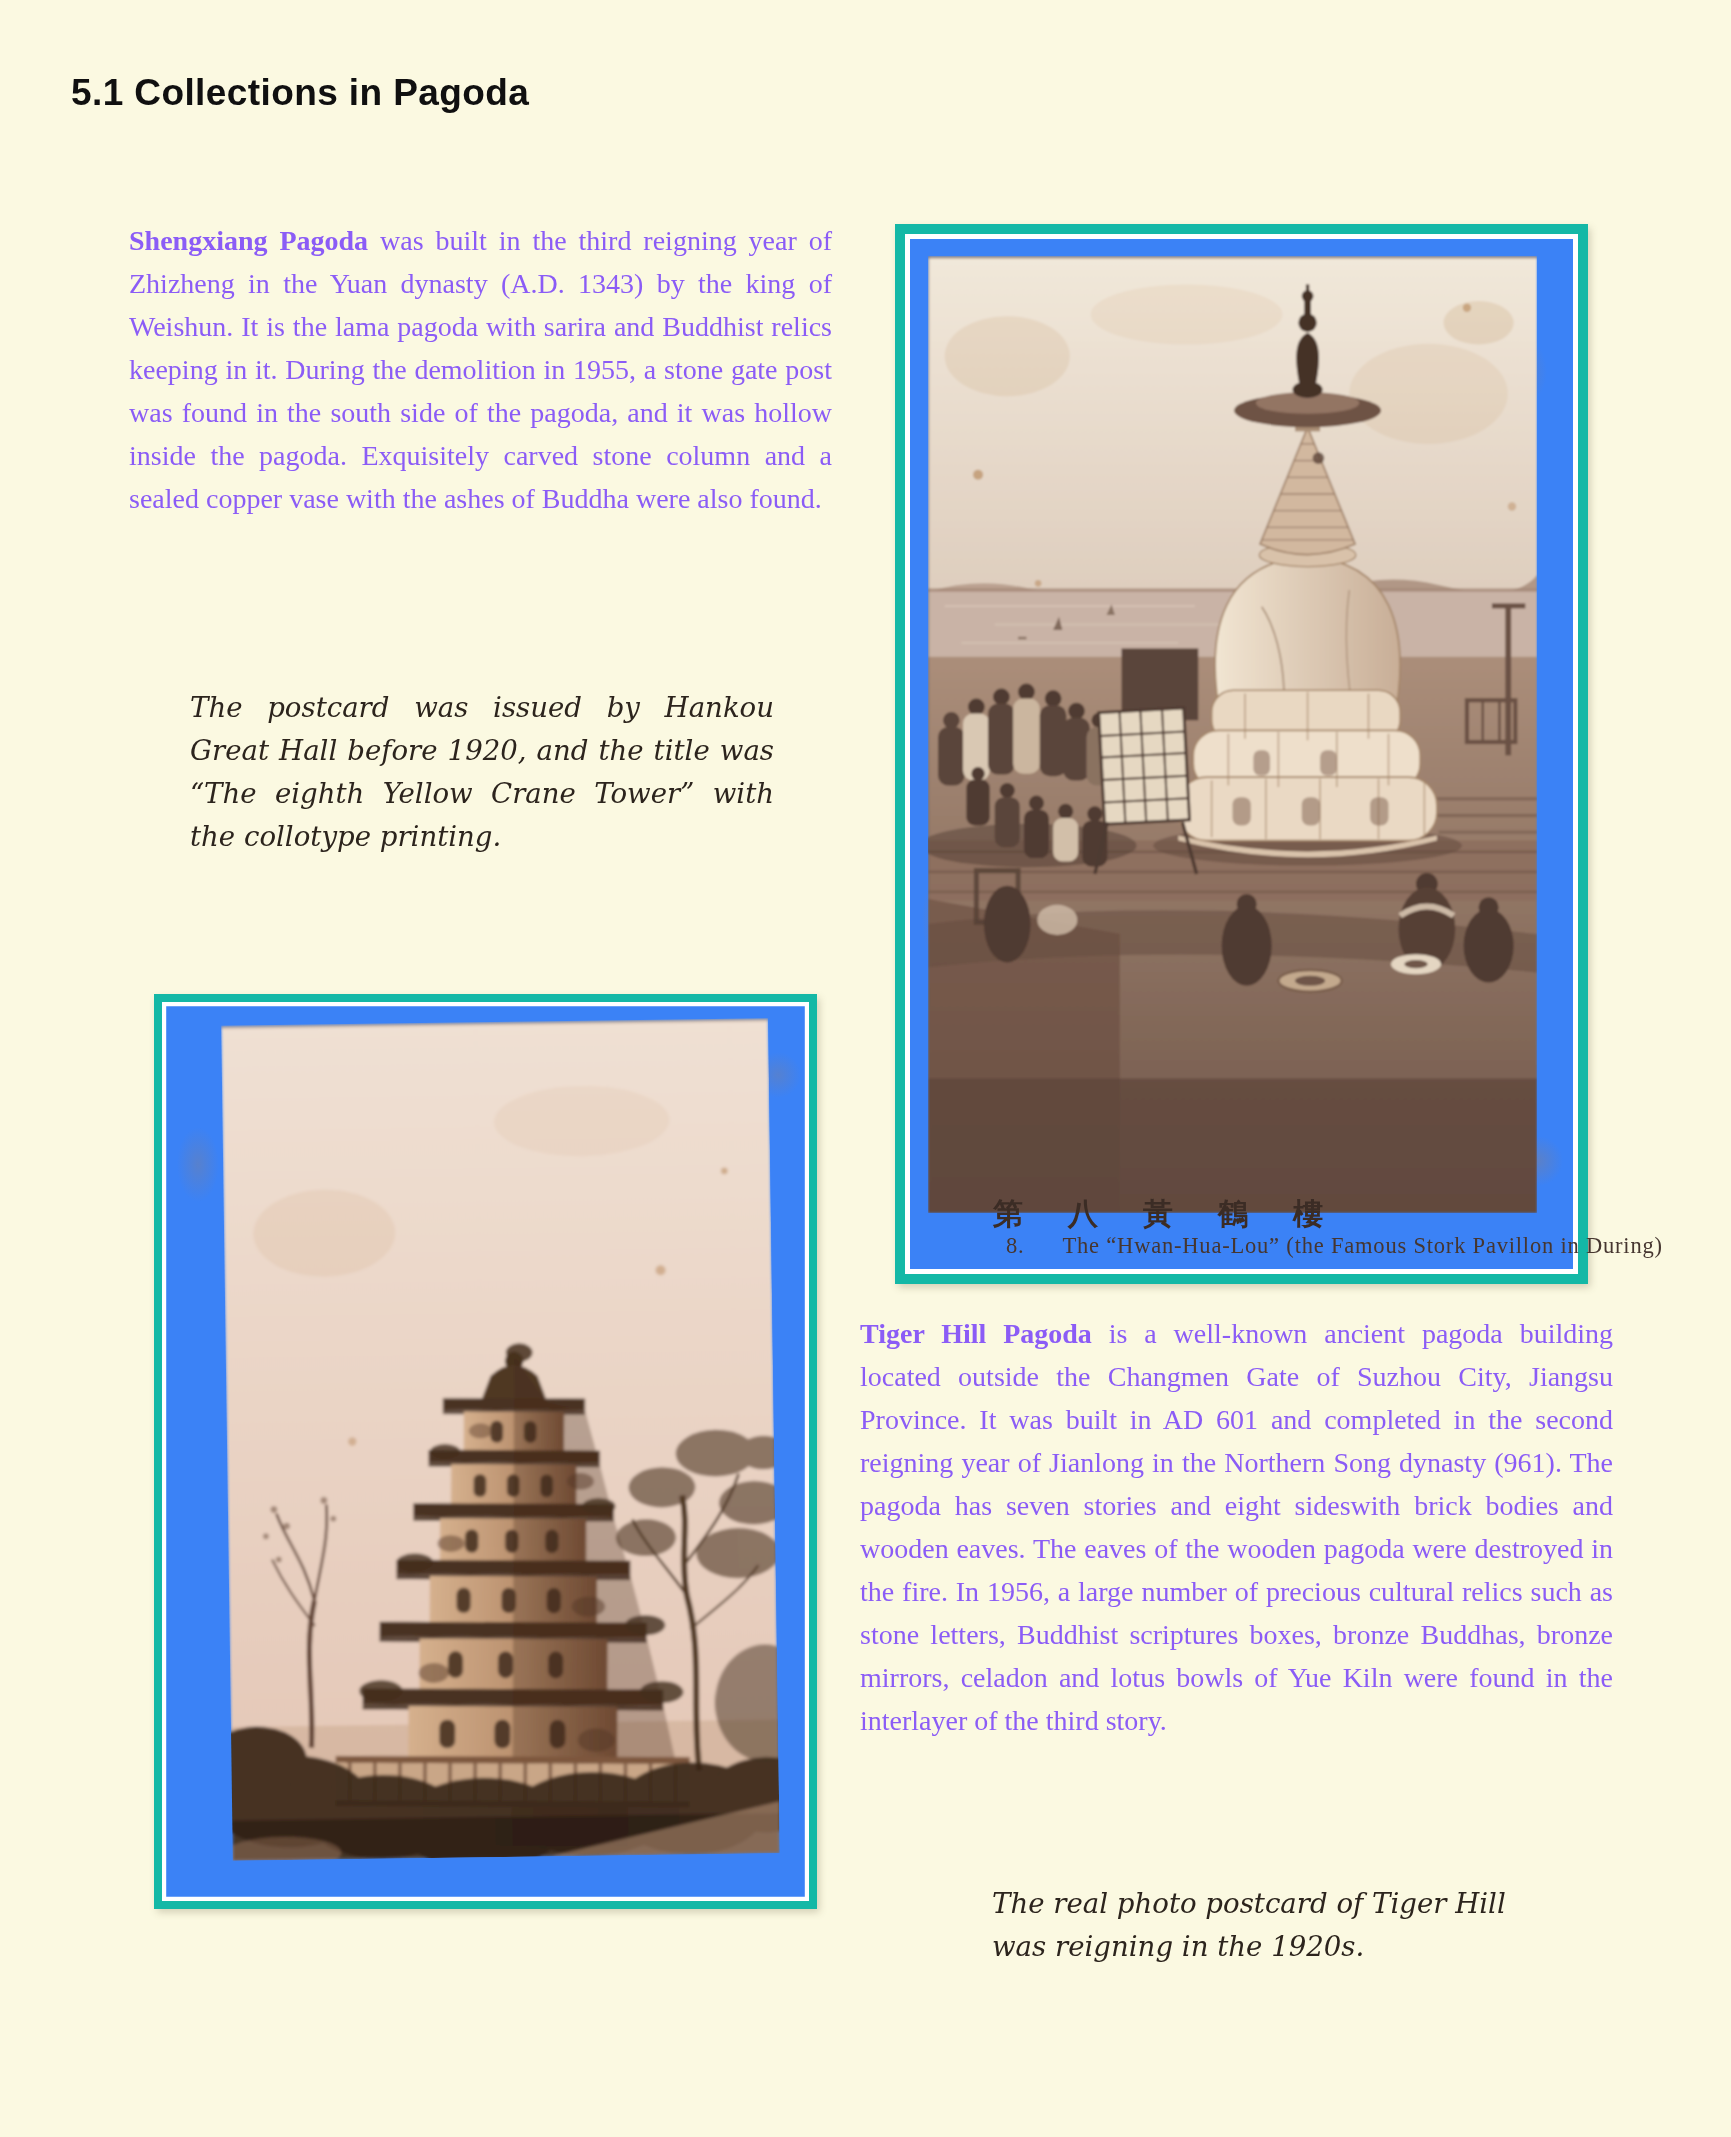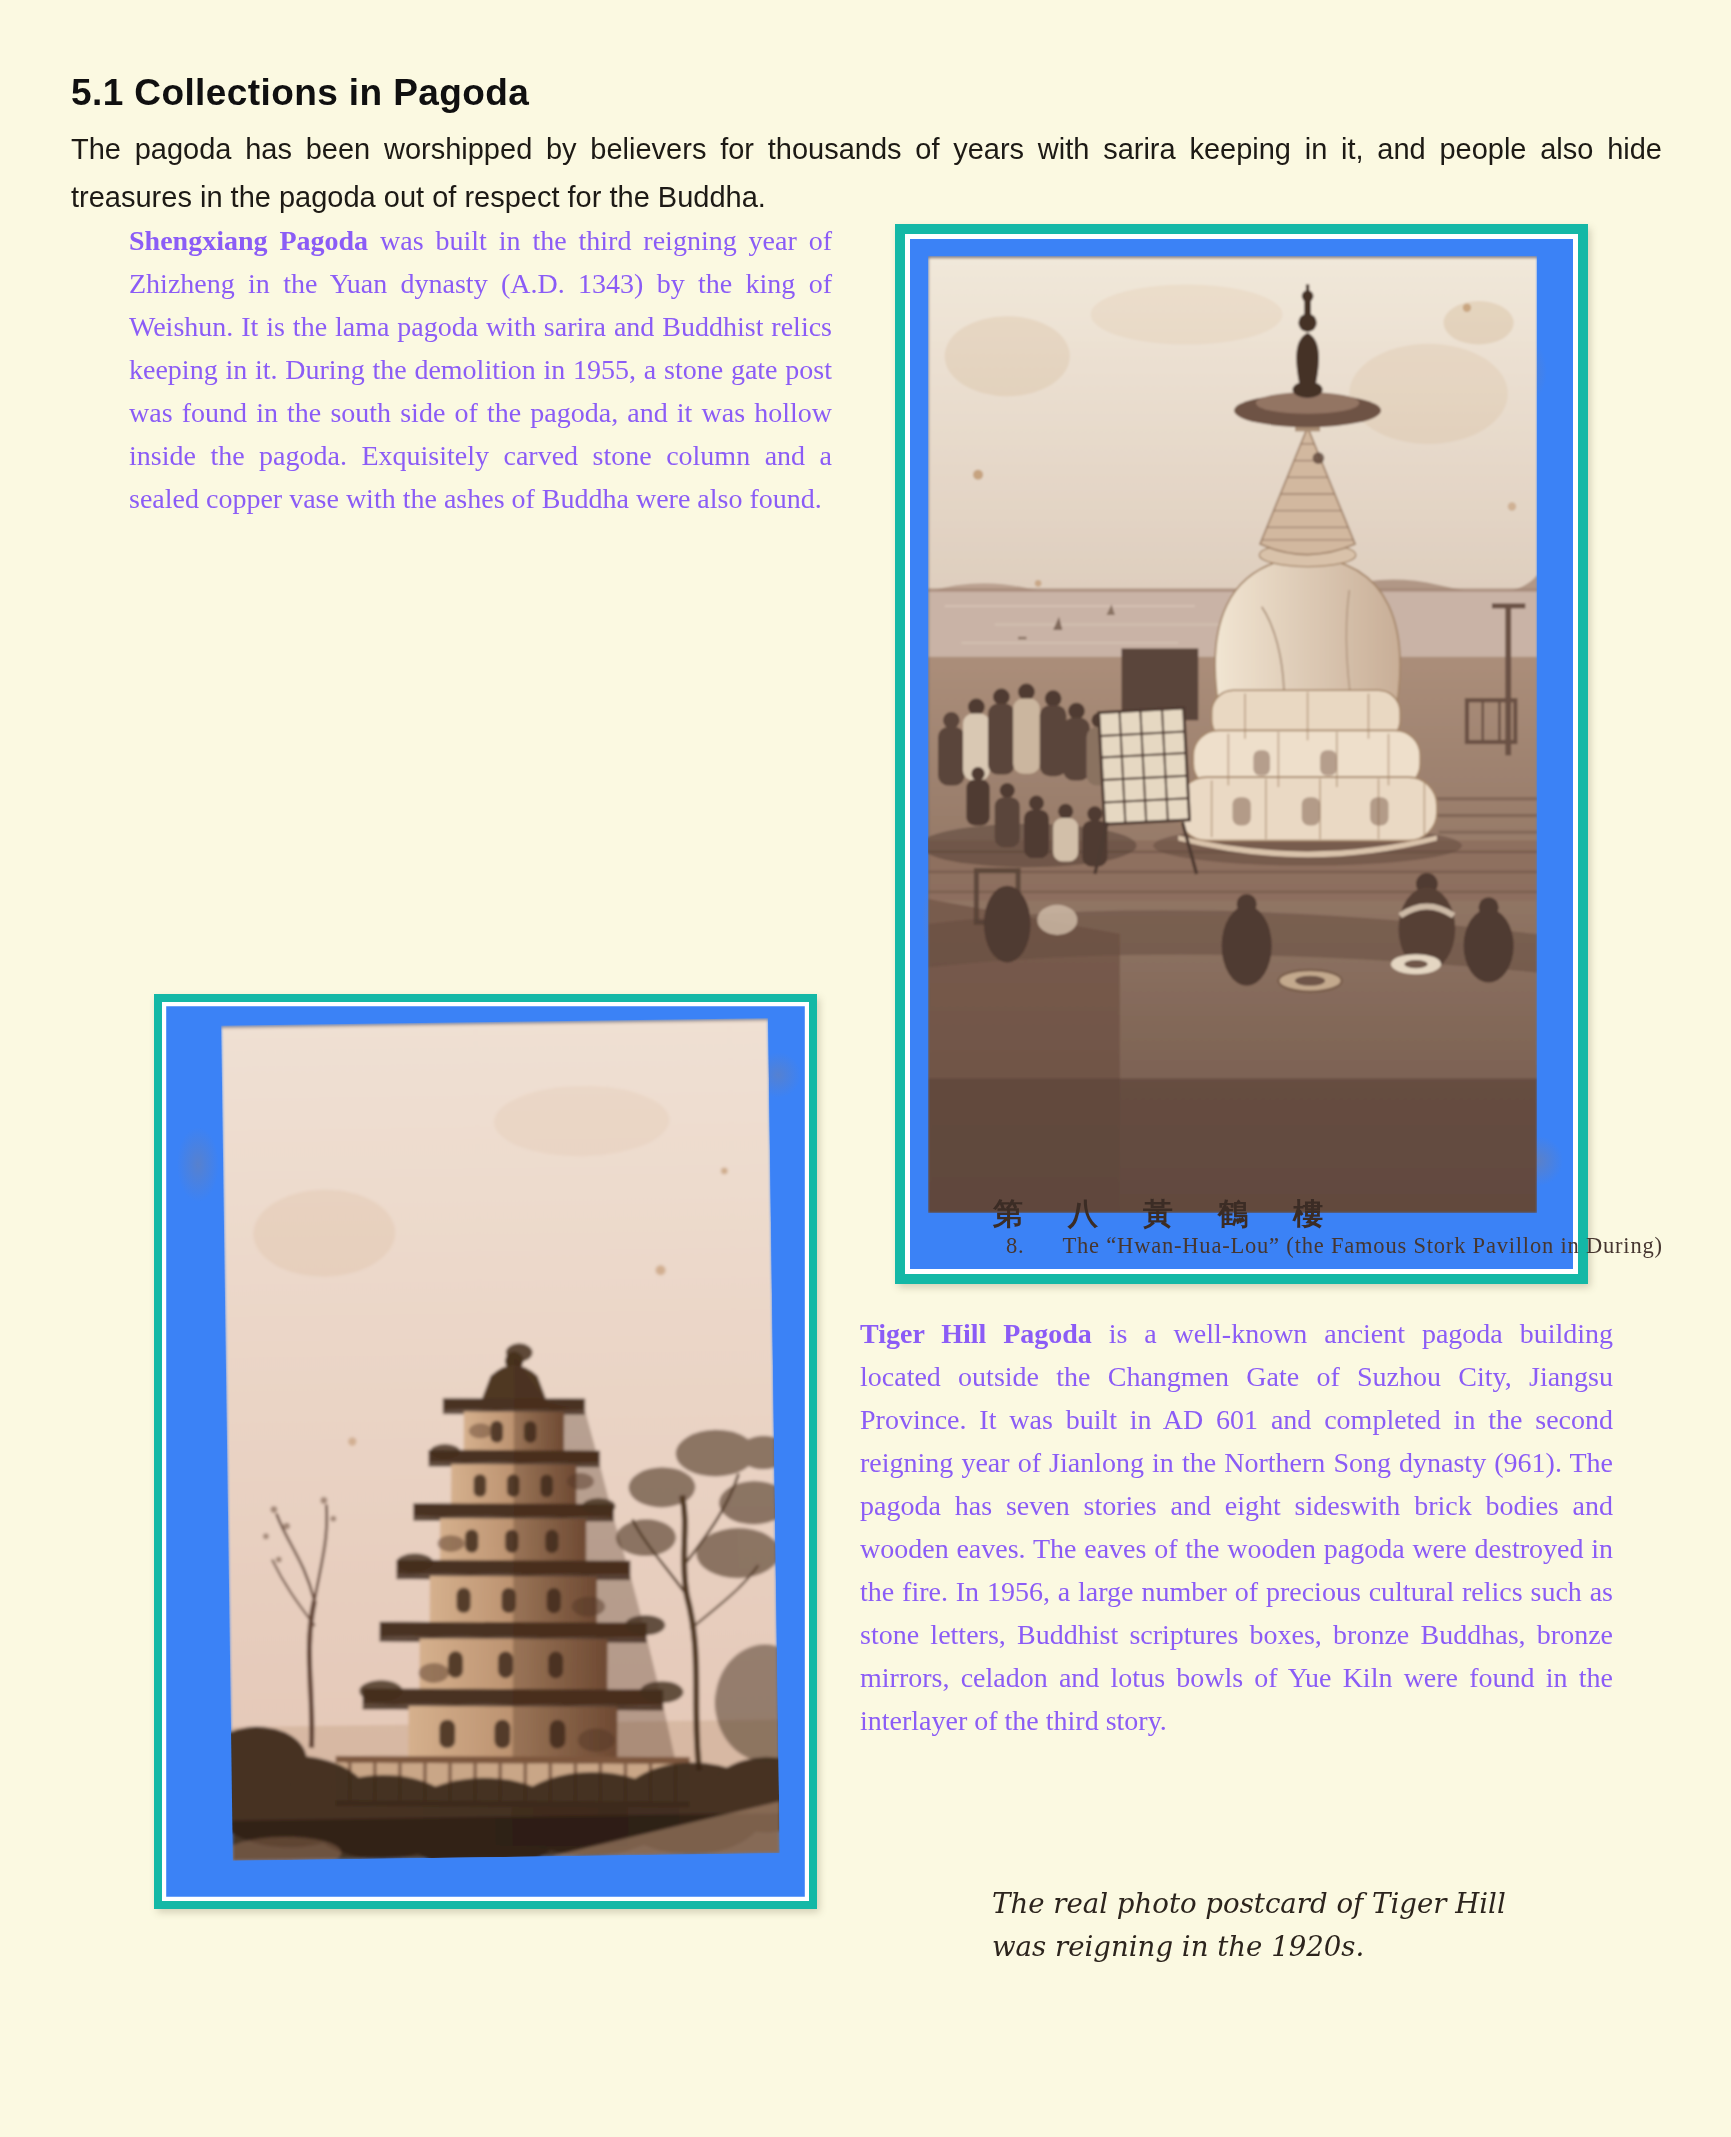--- a/index.html
+++ b/index.html
@@ -55,24 +55,24 @@
   .en-caption .num{margin-right:38px;}
   .stain{position:absolute;border-radius:50%;pointer-events:none;}
 </style>
 </head>
 <body>
 
 <div class="page">
 
   <div class="abs title" style="left:71px;top:72px;width:751px;">5.1 Collections in Pagoda</div>
 
-  <div class="abs intro" style="left:71px;top:125px;width:1591px;">The pagoda has been worshipped by believers for thousands of years with sarira keeping in it, and people also hide treasures in the pagoda out of respect for the Buddha.</div>
 
   <p class="abs bodytext" style="left:129px;top:219px;width:703px;margin:0;"><span class="lead">Shengxiang Pagoda</span><span> was built in the third reigning year of Zhizheng in the Yuan dynasty (A.D. 1343) by the king of Weishun. It is the lama pagoda with sarira and Buddhist relics keeping in it. During the demolition in 1955, a stone gate post was found in the south side of the pagoda, and it was hollow inside the pagoda. Exquisitely carved stone column and a sealed copper vase with the ashes of Buddha were also found.</span></p>
 
+  <div class="abs scriptcap" style="left:190px;top:686px;width:584px;">The postcard was issued by Hankou Great Hall before 1920, and the title was “The eighth Yellow Crane Tower” with the collotype printing.</div>
 
   <div class="postcard" style="left:895px;top:224px;width:673px;height:1040px;">
 
     <div class="stain" style="left:50px;top:33px;width:75px;height:46px;background:radial-gradient(closest-side,rgba(186,124,64,.30),rgba(186,124,64,0));"></div>
     <div class="stain" style="left:584px;top:100px;width:58px;height:75px;background:radial-gradient(closest-side,rgba(186,124,64,.25),rgba(186,124,64,0));"></div>
     <div class="stain" style="left:16.7px;top:635px;width:38px;height:100px;background:radial-gradient(closest-side,rgba(186,124,64,.28),rgba(186,124,64,0));"></div>
     <div class="stain" style="left:608px;top:902px;width:50px;height:50px;background:radial-gradient(closest-side,rgba(186,124,64,.25),rgba(186,124,64,0));"></div>
 
     <div class="photo" style="left:23.4px;top:22px;width:609px;height:957px;">
       <svg viewBox="0 0 730 1146" preserveAspectRatio="none">

